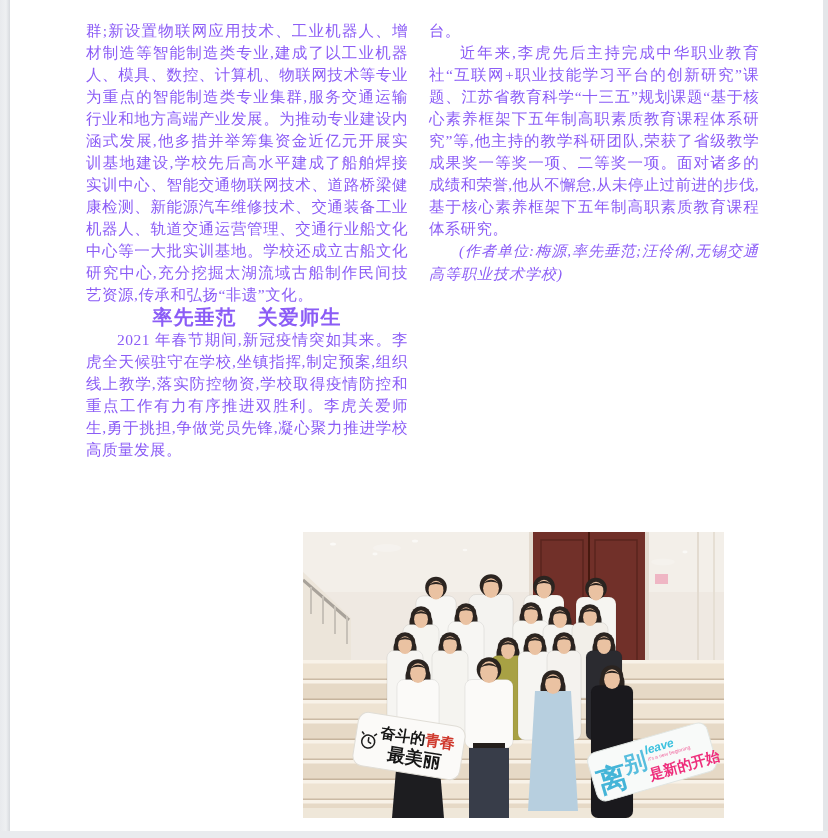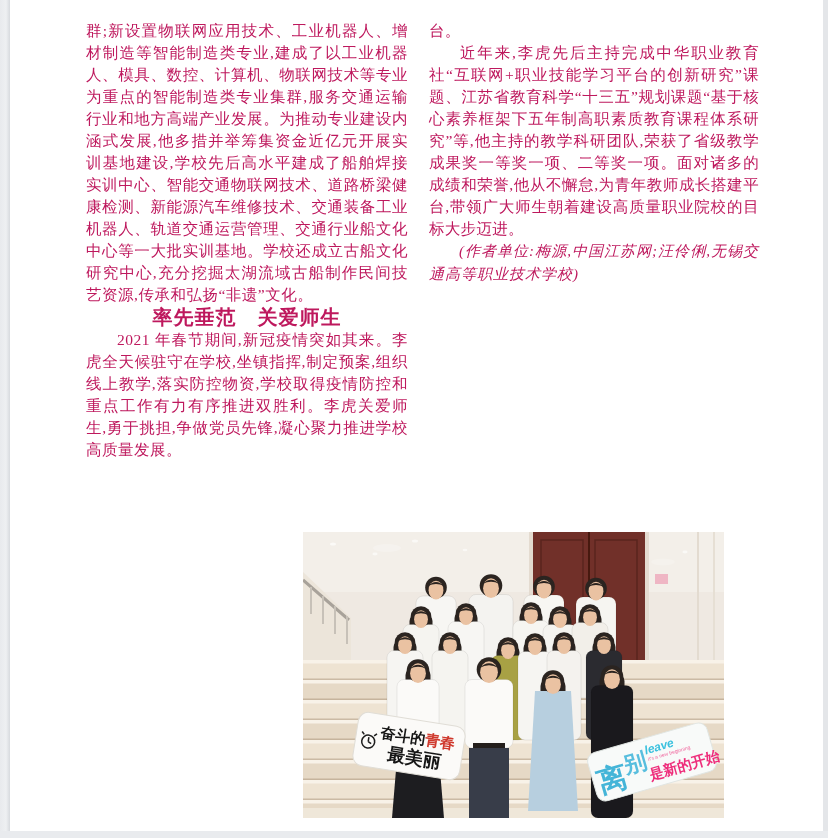--- a/index.html
+++ b/index.html
@@ -1,18 +1,18 @@
 <!DOCTYPE html>
 <html><head>
 <meta charset="utf-8">
 <style>
   html,body{margin:0;padding:0;background:#ffffff;}
   .page{
     position:relative;width:828px;height:838px;background:#ffffff;overflow:hidden;
-    font-family:"Liberation Serif","DejaVu Serif",serif;color:#be185d;
+    font-family:"Liberation Serif","DejaVu Serif",serif;color:#8b5cf6;
   }
   .edge{position:absolute;z-index:5;}
   .edge-left{left:0;top:0;width:10px;height:100%;
     background:linear-gradient(to right,#e8eaed,#eef0f2 60%,#d7dade);}
   .edge-right{right:0;top:0;width:5px;height:100%;background:#e4e6e9;}
   .edge-bottom{left:0;bottom:0;width:100%;height:7px;background:#e9ebee;}
   .col{position:absolute;top:20px;text-align:justify;
     font-size:15.5px;line-height:22px;letter-spacing:.5px;}
   .col1{left:86px;width:322px;}
   .col2{left:429px;width:330px;letter-spacing:.3px;}
@@ -35,22 +35,22 @@
   <div class="edge edge-bottom"></div>
 
   <div class="col col1">
     <p class="body">群;新设置物联网应用技术、工业机器人、增材制造等智能制造类专业,建成了以工业机器人、模具、数控、计算机、物联网技术等专业为重点的智能制造类专业集群,服务交通运输行业和地方高端产业发展。为推动专业建设内涵式发展,他多措并举筹集资金近亿元开展实训基地建设,学校先后高水平建成了船舶焊接实训中心、智能交通物联网技术、道路桥梁健康检测、新能源汽车维修技术、交通装备工业机器人、轨道交通运营管理、交通行业船文化中心等一大批实训基地。学校还成立古船文化研究中心,充分挖掘太湖流域古船制作民间技艺资源,传承和弘扬“非遗”文化。</p>
     <h3 class="subhead">率先垂范　关爱师生</h3>
     <p class="ind">2021 年春节期间,新冠疫情突如其来。李虎全天候驻守在学校,坐镇指挥,制定预案,组织线上教学,落实防控物资,学校取得疫情防控和重点工作有力有序推进双胜利。李虎关爱师生,勇于挑担,争做党员先锋,凝心聚力推进学校高质量发展。</p>
   </div>
 
   <div class="col col2">
     <p class="body">台。</p>
-    <p class="ind">近年来,李虎先后主持完成中华职业教育社“互联网+职业技能学习平台的创新研究”课题、江苏省教育科学“十三五”规划课题“基于核心素养框架下五年制高职素质教育课程体系研究”等,他主持的教学科研团队,荣获了省级教学成果奖一等奖一项、二等奖一项。面对诸多的成绩和荣誉,他从不懈怠,为青年教师成长搭建平台,带领广大师生朝着建设高质量职业院校的目标大步迈进。</p>
-    <p class="authors">(作者单位:梅源,中国江苏网;汪伶俐,无锡交通高等职业技术学校)</p>
+    <p class="ind">近年来,李虎先后主持完成中华职业教育社“互联网+职业技能学习平台的创新研究”课题、江苏省教育科学“十三五”规划课题“基于核心素养框架下五年制高职素质教育课程体系研究”等,他主持的教学科研团队,荣获了省级教学成果奖一等奖一项、二等奖一项。面对诸多的成绩和荣誉,他从不懈怠,从未停止过前进的步伐,基于核心素养框架下五年制高职素质教育课程体系研究。</p>
+    <p class="authors">(作者单位:梅源,率先垂范;汪伶俐,无锡交通高等职业技术学校)</p>
   </div>
 
   <div class="photo">
     <svg viewBox="0 0 421 286" width="421" height="286">
 
       <rect x="0" y="0" width="421" height="286" fill="#efe9e2"></rect>
       <rect x="0" y="0" width="421" height="60" fill="#f3efe9"></rect>
       <g id="wall-decor" fill="#ffffff">
         <ellipse cx="30" cy="12" rx="3" ry="1.6" opacity=".65"></ellipse>
         <ellipse cx="72" cy="22" rx="2.6" ry="1.4" opacity=".6"></ellipse>

